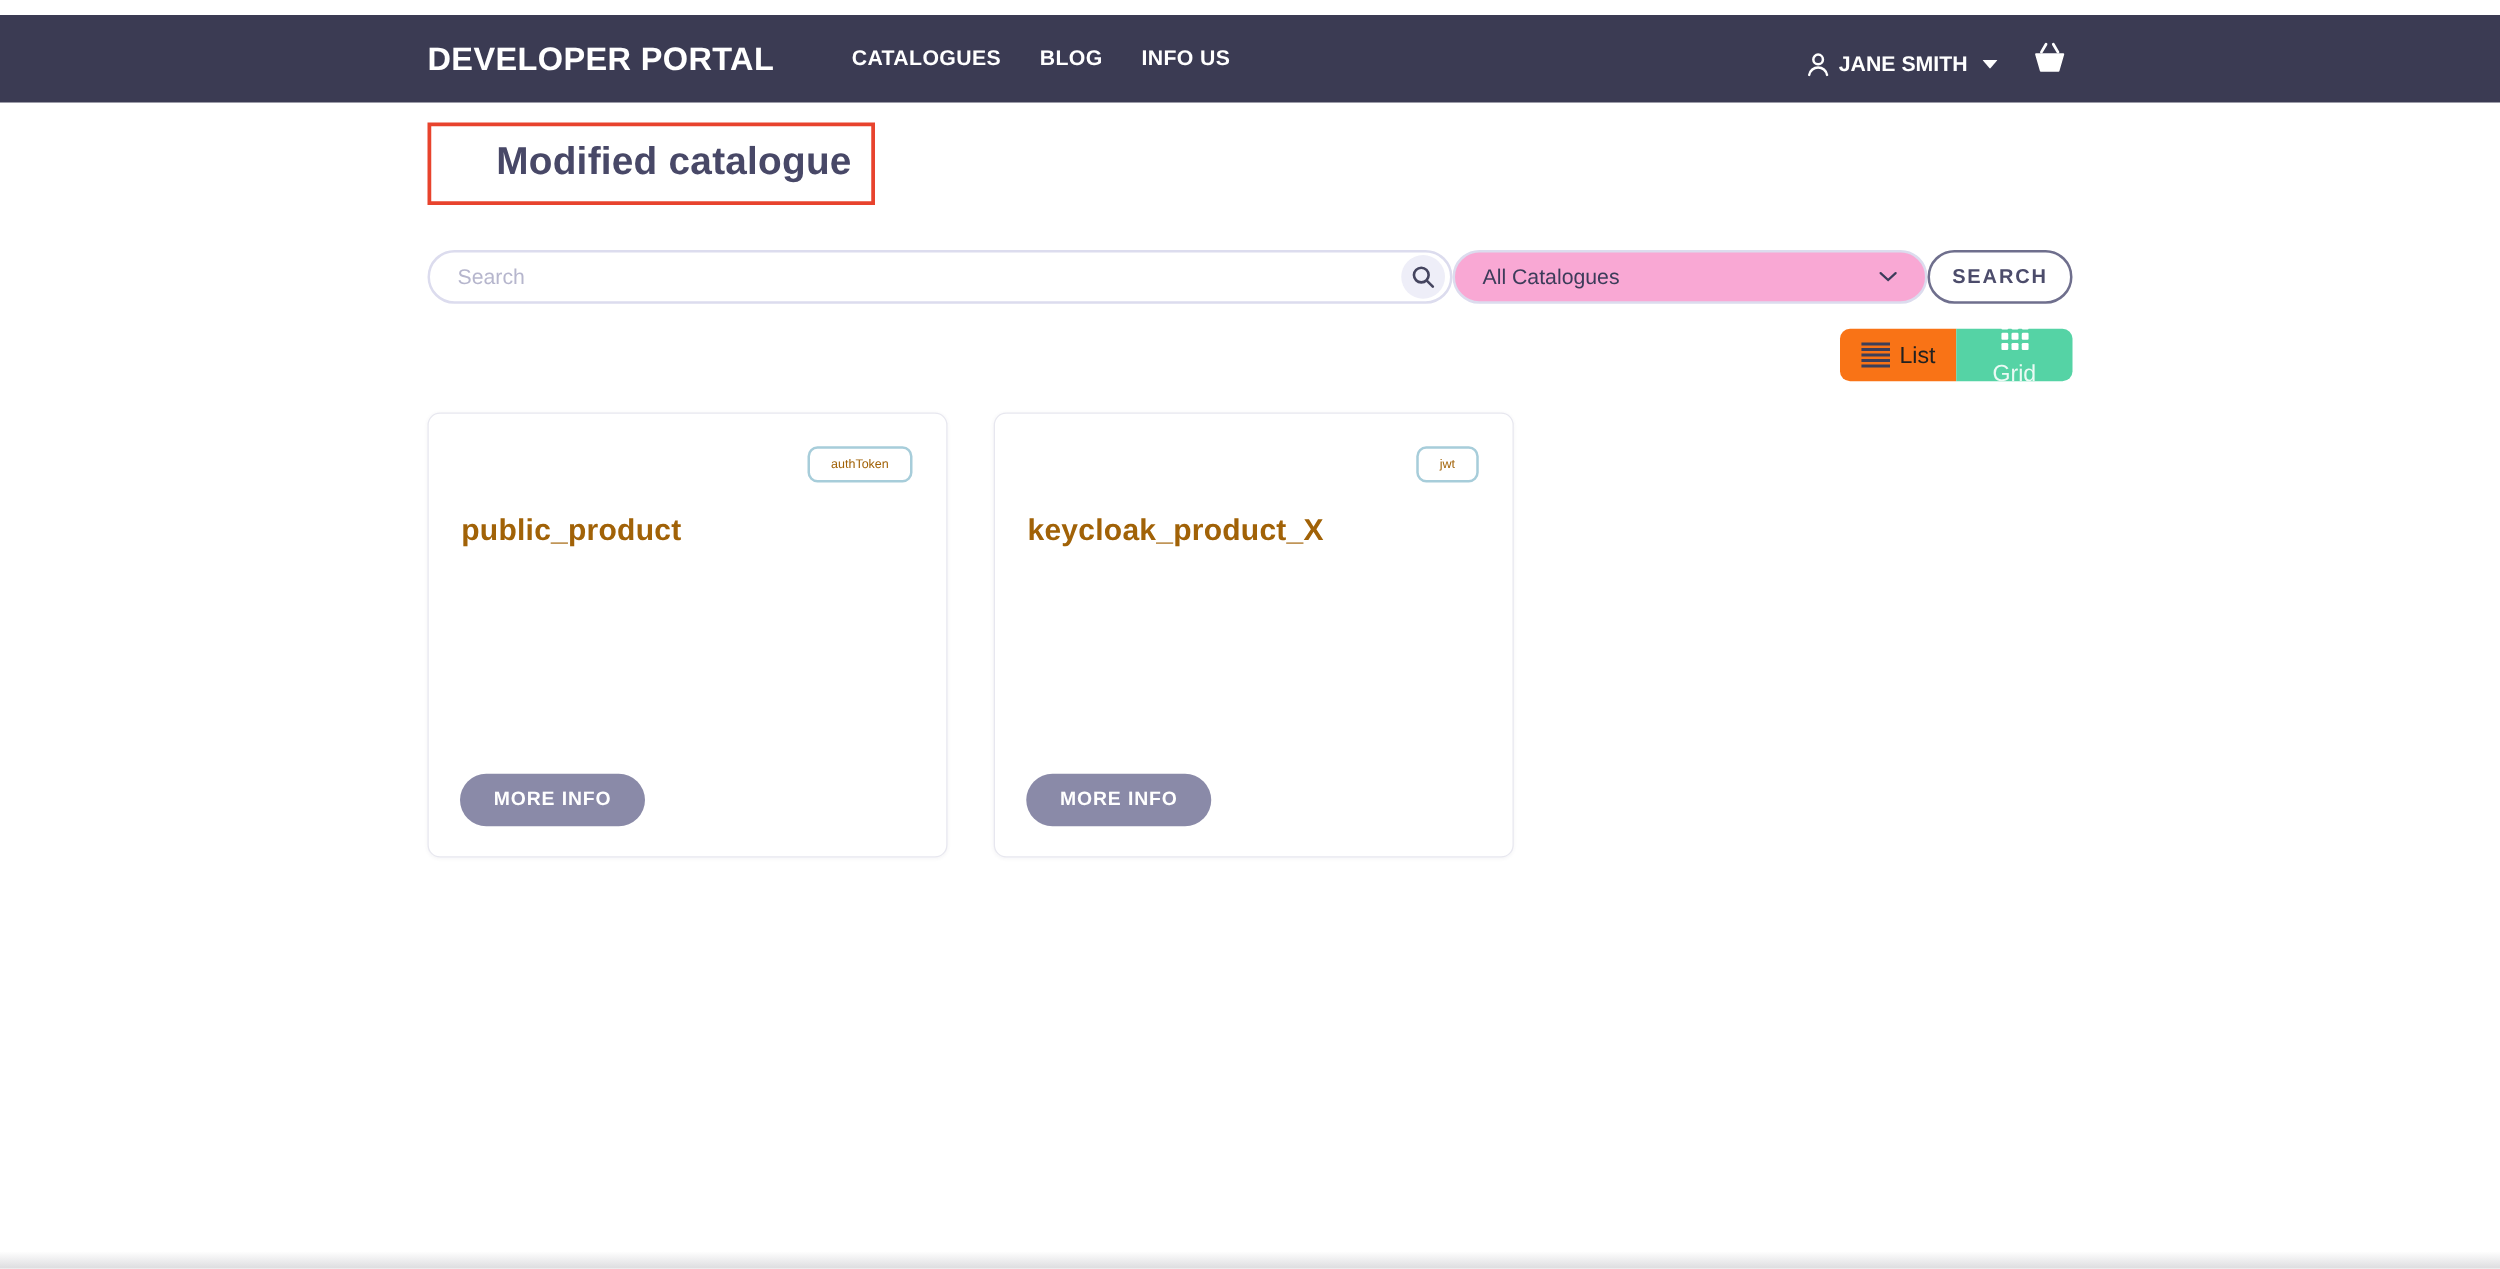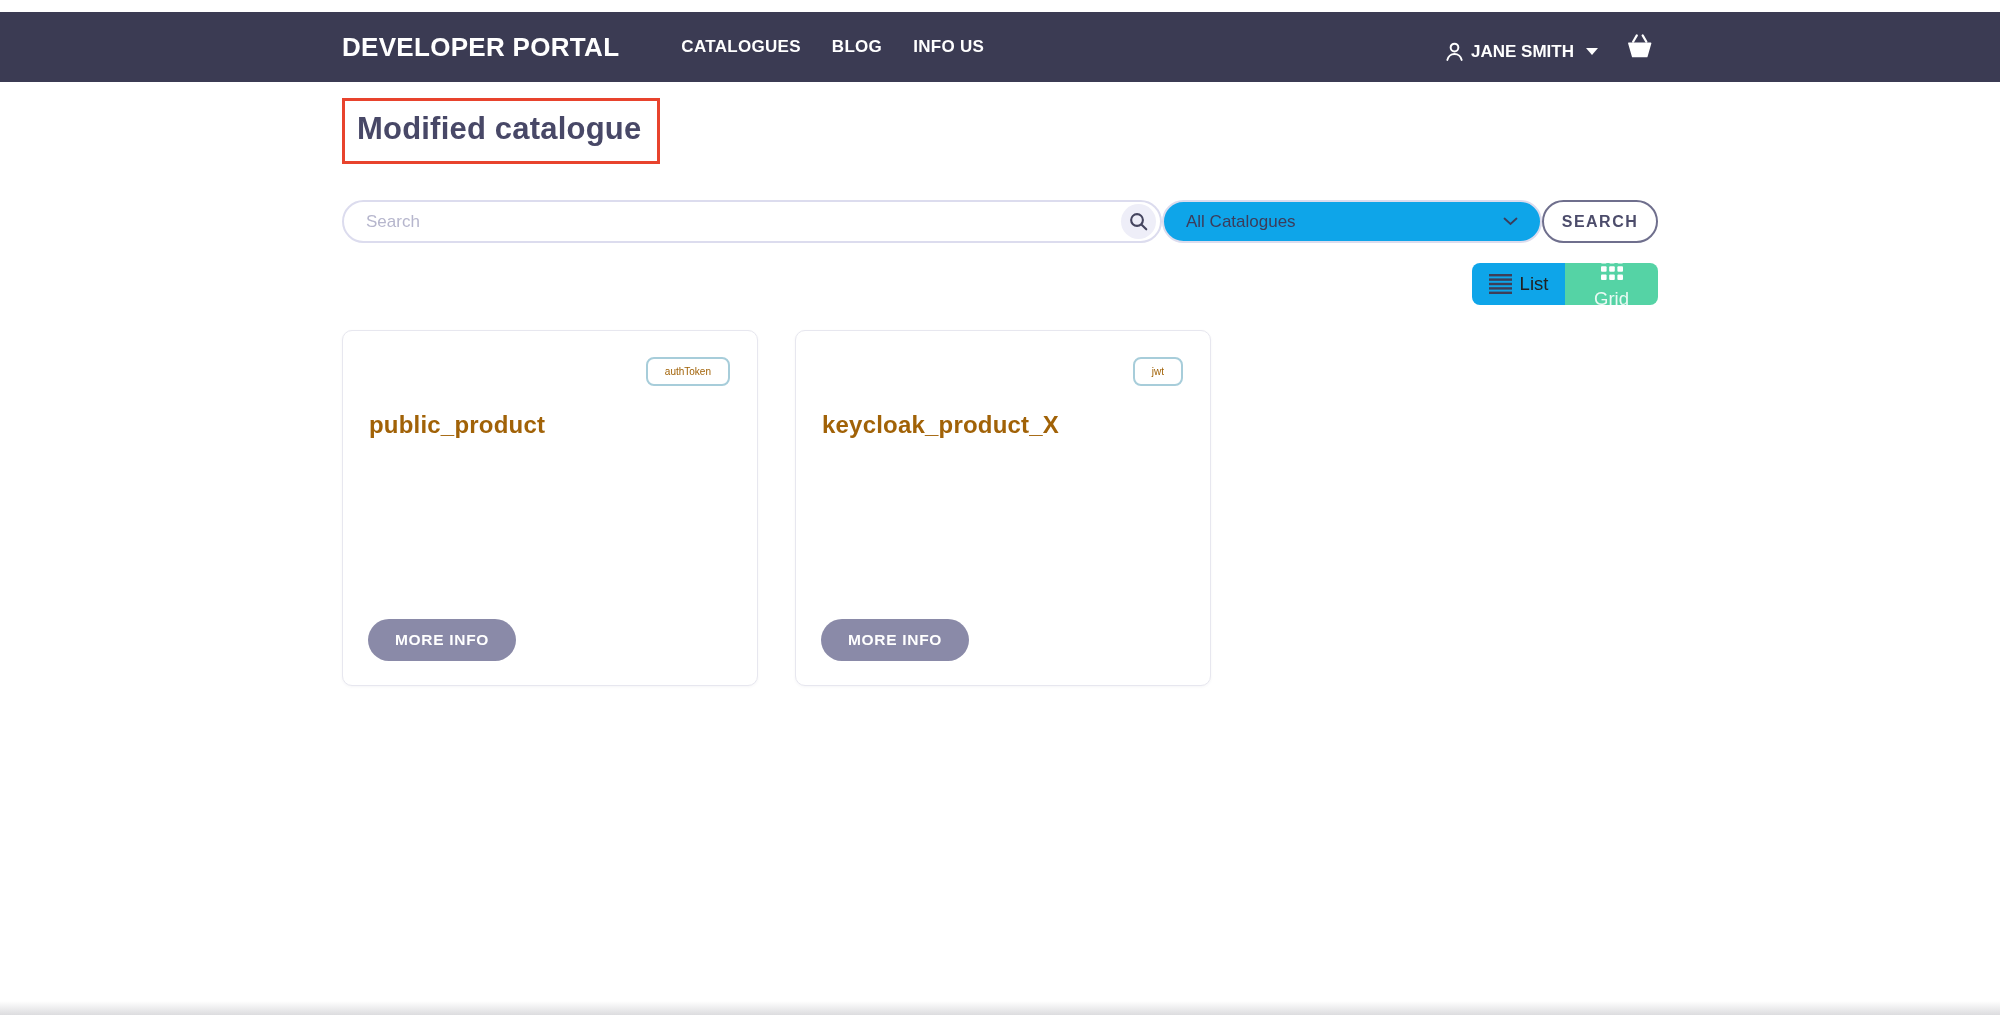--- a/index.html
+++ b/index.html
@@ -20,35 +20,35 @@
   .brand{color:#fff;font-size:26px;font-weight:800;letter-spacing:.3px;cursor:pointer;white-space:nowrap;}
   .nav-links{display:flex;gap:31px;margin-left:62px;}
   .nav-link{color:#fff;font-size:17px;font-weight:700;letter-spacing:.3px;cursor:pointer;text-decoration:none;white-space:nowrap;}
   .nav-right{margin-left:auto;display:flex;align-items:flex-end;gap:24px;}
   .user-menu{display:flex;align-items:center;gap:6px;color:#fff;font-size:17px;font-weight:700;cursor:pointer;white-space:nowrap;}
   .user-menu .caret{margin-left:6px;}
   .basket-btn{cursor:pointer;display:flex;align-items:center;}
 
   
   .title-box{display:inline-block;border:3px solid var(--highlight-red);padding:10px 16px 14px 12px;margin-top:16px;}
-  .page-title{font-size:31px;font-weight:700;color:#484867;letter-spacing:.2px;}
+  .page-title{font-size:31px;font-weight:700;color:#484867;letter-spacing:.2px;margin-left:40px;}
 
   
   .search-row{margin-top:36px;display:flex;align-items:center;gap:0;height:43px;}
   .search-field{flex:1;position:relative;height:43px;border:2px solid var(--pill-border);border-radius:22px;background:#fff;}
   .search-field input{width:calc(100% - 60px);height:100%;border:none;outline:none;background:transparent;padding-left:22px;font-size:17px;color:#3c3c5a;}
   .search-field input::placeholder{color:#b6b6cd;}
   .search-icon-btn{position:absolute;right:4px;top:2px;width:35px;height:35px;border:none;border-radius:50%;background:#eeeef8;display:flex;align-items:center;justify-content:center;cursor:pointer;}
-  .select-pill{width:380px;height:43px;border:2px solid var(--pill-border);border-radius:22px;background:#0ea5e9;display:flex;align-items:center;justify-content:space-between;padding:0 22px;font-size:17px;color:#3c3c5a;cursor:pointer;}
+  .select-pill{width:380px;height:43px;border:2px solid var(--pill-border);border-radius:22px;background:#f9a8d4;display:flex;align-items:center;justify-content:space-between;padding:0 22px;font-size:17px;color:#3c3c5a;cursor:pointer;}
   .search-btn{width:116px;height:43px;border:2.5px solid #6f6f8d;border-radius:22px;background:#fff;color:#4c4c6b;font-size:16px;font-weight:700;letter-spacing:1.5px;cursor:pointer;}
 
   
   .toggle-row{margin-top:20px;display:flex;justify-content:flex-end;}
   .toggle{height:42px;min-width:93px;border:none;display:inline-flex;align-items:center;justify-content:center;gap:8px;font-size:18.5px;cursor:pointer;padding:0 14px;}
-  .toggle-list{background:#0ea5e9;color:#212121;border-radius:8px 0 0 8px;}
+  .toggle-list{background:#f97316;color:#212121;border-radius:8px 0 0 8px;}
   .toggle-grid{background:var(--accent-grid);color:#eafaf4;border-radius:0 8px 8px 0;flex-direction:column;}
 
   
   .cards-row{margin-top:25px;display:flex;gap:37px;}
   .card{width:416px;height:356px;border:1.5px solid #e7e7ef;border-radius:10px;background:#fff;position:relative;box-shadow:0 1px 3px rgba(60,60,90,.05);}
   .tag{position:absolute;top:26px;right:27px;border:2px solid var(--tag-border);color:#a16207;border-radius:8px;padding:7px 17px;font-size:10px;background:#fff;}
   .card-title{position:absolute;top:80px;left:26px;font-size:24px;font-weight:700;color:#a16207;letter-spacing:.2px;}
   .more-info{position:absolute;bottom:24px;left:25px;background:var(--more-info-bg);color:#fff;border:none;border-radius:21px;padding:12px 27px;font-size:15.5px;font-weight:700;letter-spacing:.7px;cursor:pointer;}
 
   

